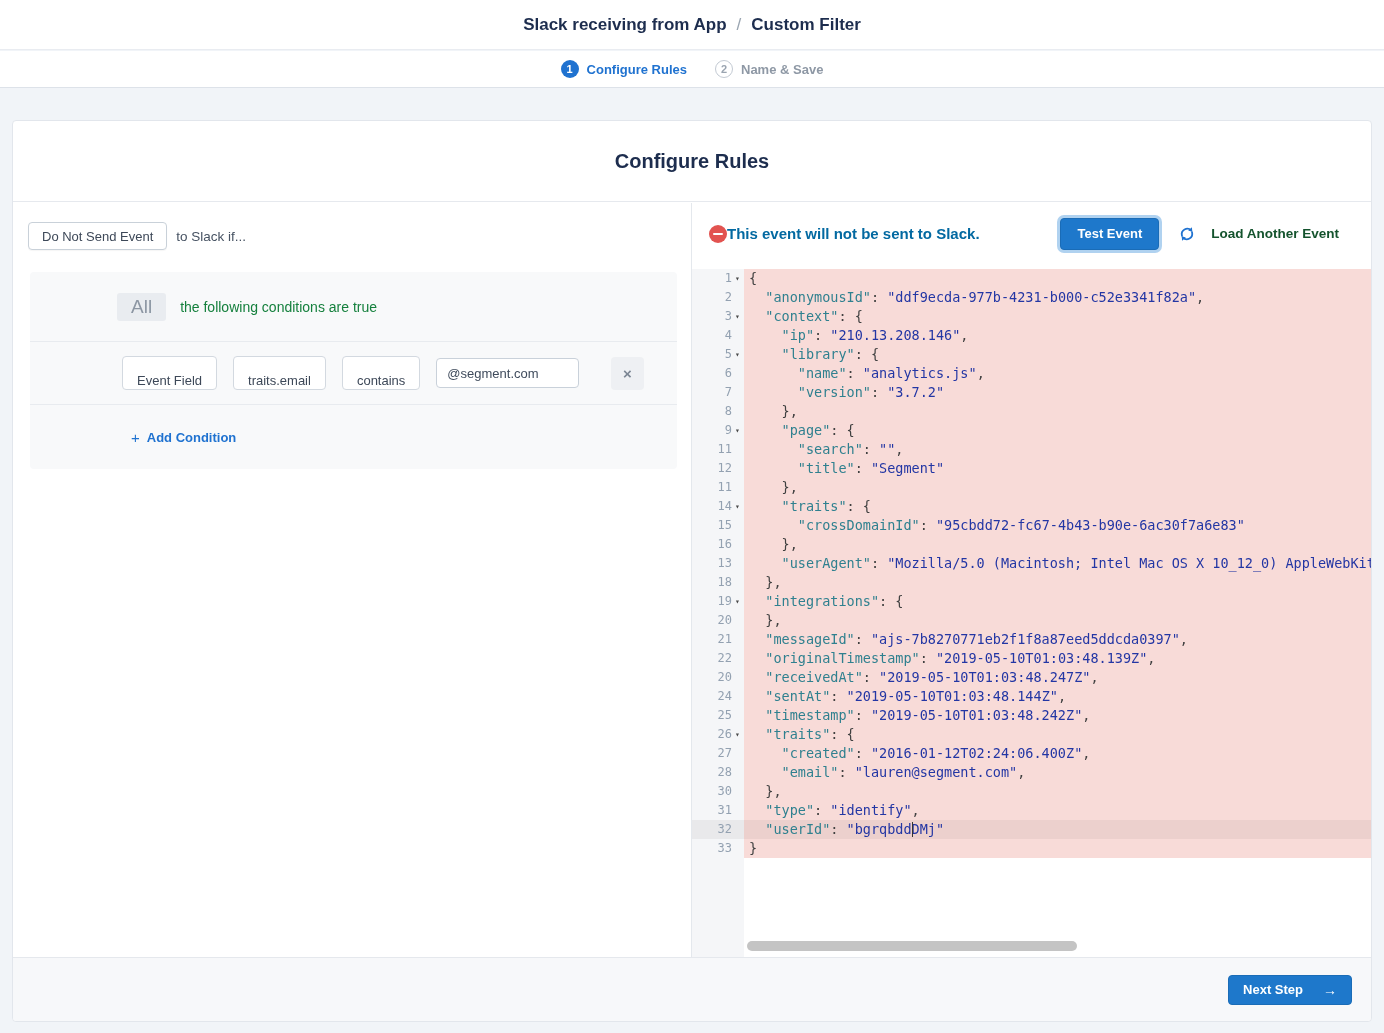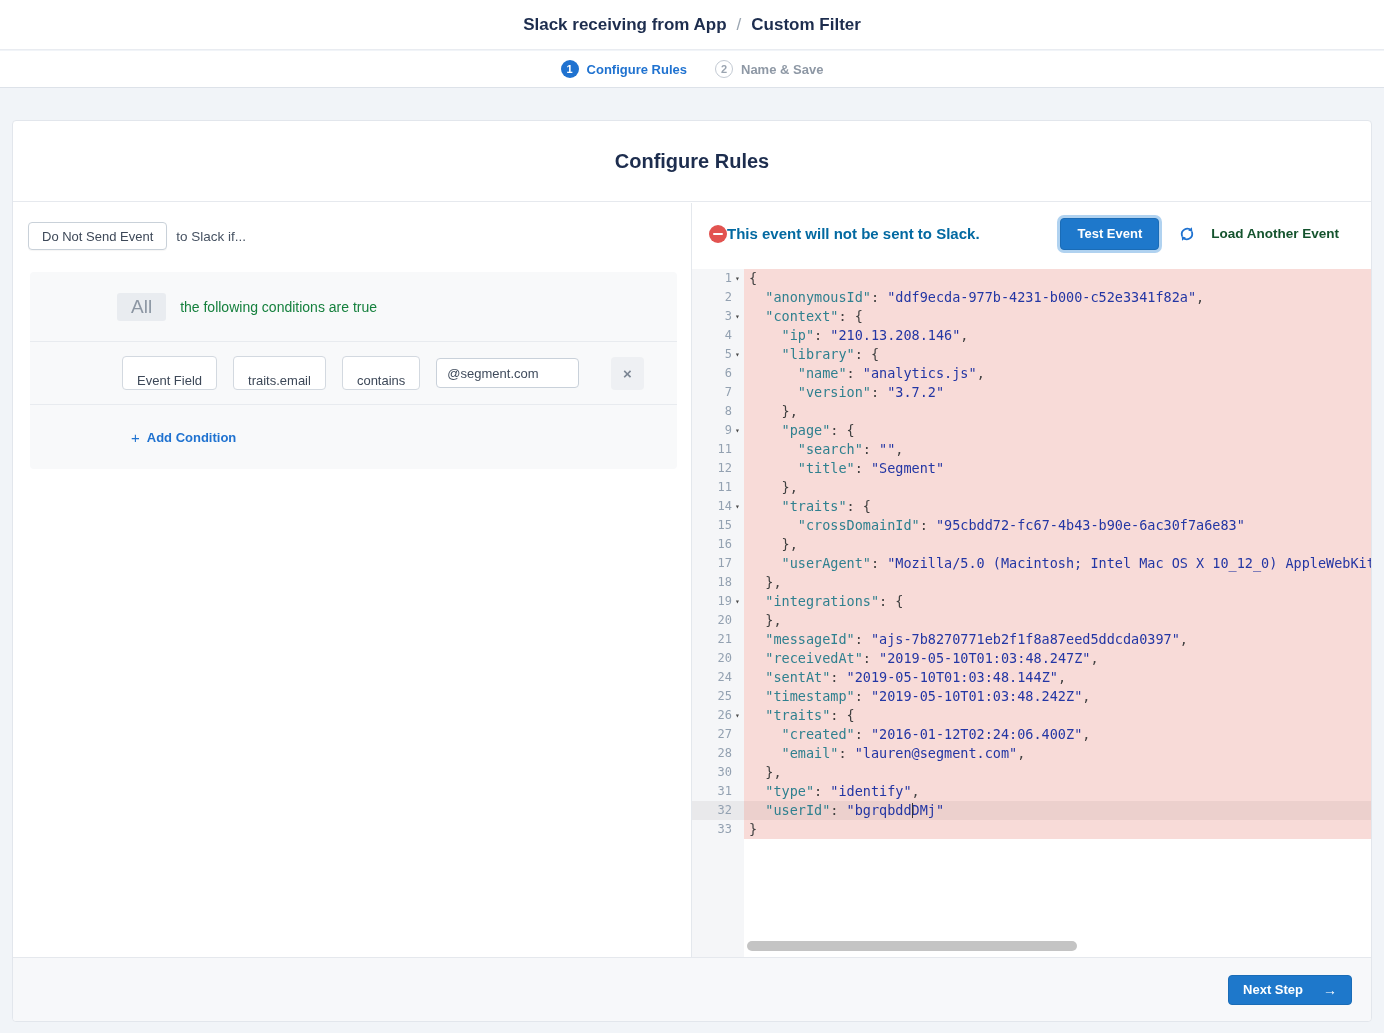--- a/index.html
+++ b/index.html
@@ -330,21 +330,21 @@
             </div>
             <div class="code-row">
               <div class="gut">
                 <span>16</span>
                 <span class="fold"></span>
               </div>
               <div class="txt"><span class="p">    },</span></div>
             </div>
             <div class="code-row">
               <div class="gut">
-                <span>17</span>
+                <span>13</span>
                 <span class="fold"></span>
               </div>
               <div class="txt"><span class="p">    </span><span class="k">"userAgent"</span><span class="p">: </span><span class="s">"Mozilla/5.0 (Macintosh; Intel Mac OS X 10_12_0) AppleWebKit/537.36"</span></div>
             </div>
             <div class="code-row">
               <div class="gut">
                 <span>18</span>
                 <span class="fold"></span>
               </div>
               <div class="txt"><span class="p">  },</span></div>
@@ -362,20 +362,27 @@
                 <span class="fold"></span>
               </div>
               <div class="txt"><span class="p">  },</span></div>
             </div>
             <div class="code-row">
               <div class="gut">
                 <span>21</span>
                 <span class="fold"></span>
               </div>
               <div class="txt"><span class="p">  </span><span class="k">"messageId"</span><span class="p">: </span><span class="s">"ajs-7b8270771eb2f1f8a87eed5ddcda0397"</span><span class="p">,</span></div>
+            </div>
+            <div class="code-row">
+              <div class="gut">
+                <span>22</span>
+                <span class="fold"></span>
+              </div>
+              <div class="txt"><span class="p">  </span><span class="k">"originalTimestamp"</span><span class="p">: </span><span class="s">"2019-05-10T01:03:48.139Z"</span><span class="p">,</span></div>
             </div>
             <div class="code-row">
               <div class="gut">
                 <span>20</span>
                 <span class="fold"></span>
               </div>
               <div class="txt"><span class="p">  </span><span class="k">"receivedAt"</span><span class="p">: </span><span class="s">"2019-05-10T01:03:48.247Z"</span><span class="p">,</span></div>
             </div>
             <div class="code-row">
               <div class="gut">

